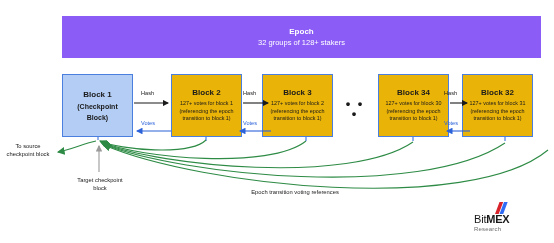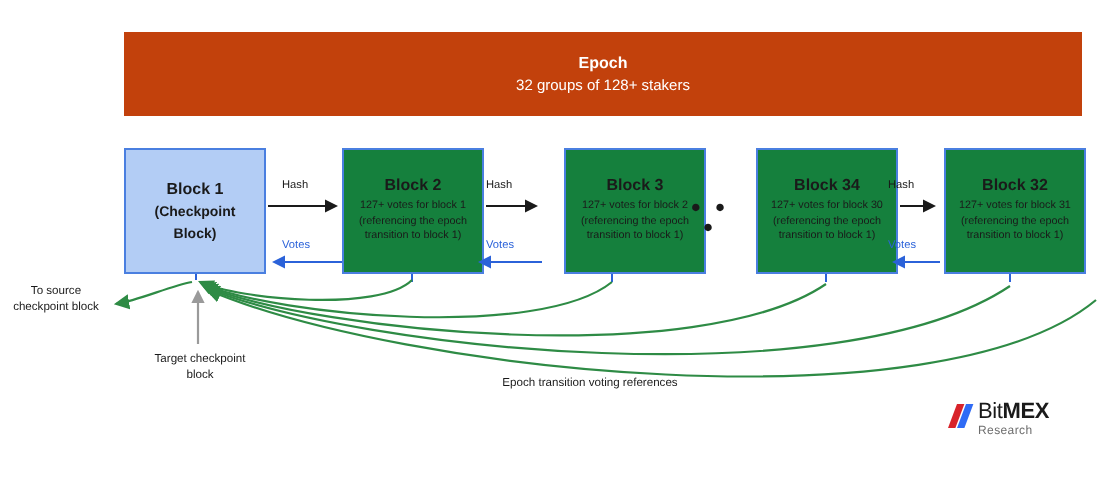--- a/index.html
+++ b/index.html
@@ -15,21 +15,21 @@
     font-family: "Liberation Sans", sans-serif;
     overflow: hidden;
   }
   
   #epoch-banner {
     position: absolute;
     left: 62px;
     top: 16px;
     width: 479px;
     height: 42px;
-    background: #c2410c;
+    background: #8b5cf6;
     display: flex;
     flex-direction: column;
     align-items: center;
     justify-content: center;
     color: #ffffff;
   }
   #epoch-banner .title {
     font-size: 8px;
     font-weight: bold;
     line-height: 11px;
@@ -39,21 +39,21 @@
     line-height: 11px;
     text-align: right;
   }
   
   .block {
     position: absolute;
     top: 74px;
     width: 71px;
     height: 63px;
     border: 1px solid #4a7fe0;
-    background: #15803d;
+    background: #eab308;
     box-sizing: border-box;
     display: flex;
     flex-direction: column;
     align-items: center;
     justify-content: center;
     padding: 0 3px;
   }
   .block.checkpoint {
     background: #b3cdf5;
   }
@@ -127,21 +127,22 @@
     font-size: 5.8px;
     line-height: 8px;
     color: #1a1a1a;
   }
   
   #logo {
     position: absolute;
     left: 474px;
     top: 201px;
     display: flex;
-    align-items: flex-start;
+    align-items: flex-end;
+    flex-direction: column;
   }
   #logo .mark {
     margin-right: 2px;
     margin-top: 1px;
   }
   #logo .wordmark {
     font-size: 11px;
     line-height: 11px;
     color: #1a1a1a;
     letter-spacing: -0.2px;
@@ -176,31 +177,31 @@
     <div class="bt">Block 1</div>
     <div class="bd bold">(Checkpoint</div>
     <div class="bd bold">Block)</div>
   </div>
 
   <div class="block" style="left:171px;">
     <div class="bt">Block 2</div>
     <div class="bd">127+ votes for block 1 (referencing the epoch transition to block 1)</div>
   </div>
 
-  <div class="block" style="left:282px;">
+  <div class="block" style="left:262px;">
     <div class="bt">Block 3</div>
     <div class="bd">127+ votes for block 2 (referencing the epoch transition to block 1)</div>
   </div>
 
   <div class="block" style="left:378px;">
     <div class="bt">Block 34</div>
     <div class="bd">127+ votes for block 30 (referencing the epoch transition to block 1)</div>
   </div>
 
-  <div class="block" style="left:472px;">
+  <div class="block" style="left:462px;">
     <div class="bt">Block 32</div>
     <div class="bd">127+ votes for block 31 (referencing the epoch transition to block 1)</div>
   </div>
 
   <div id="ellipsis">• • •</div>
 
   <div class="hash-label" style="left:141px; top:90px;">Hash</div>
   <div class="votes-label" style="left:141px; top:120px;">Votes</div>
 
   <div class="hash-label" style="left:243px; top:90px;">Hash</div>

